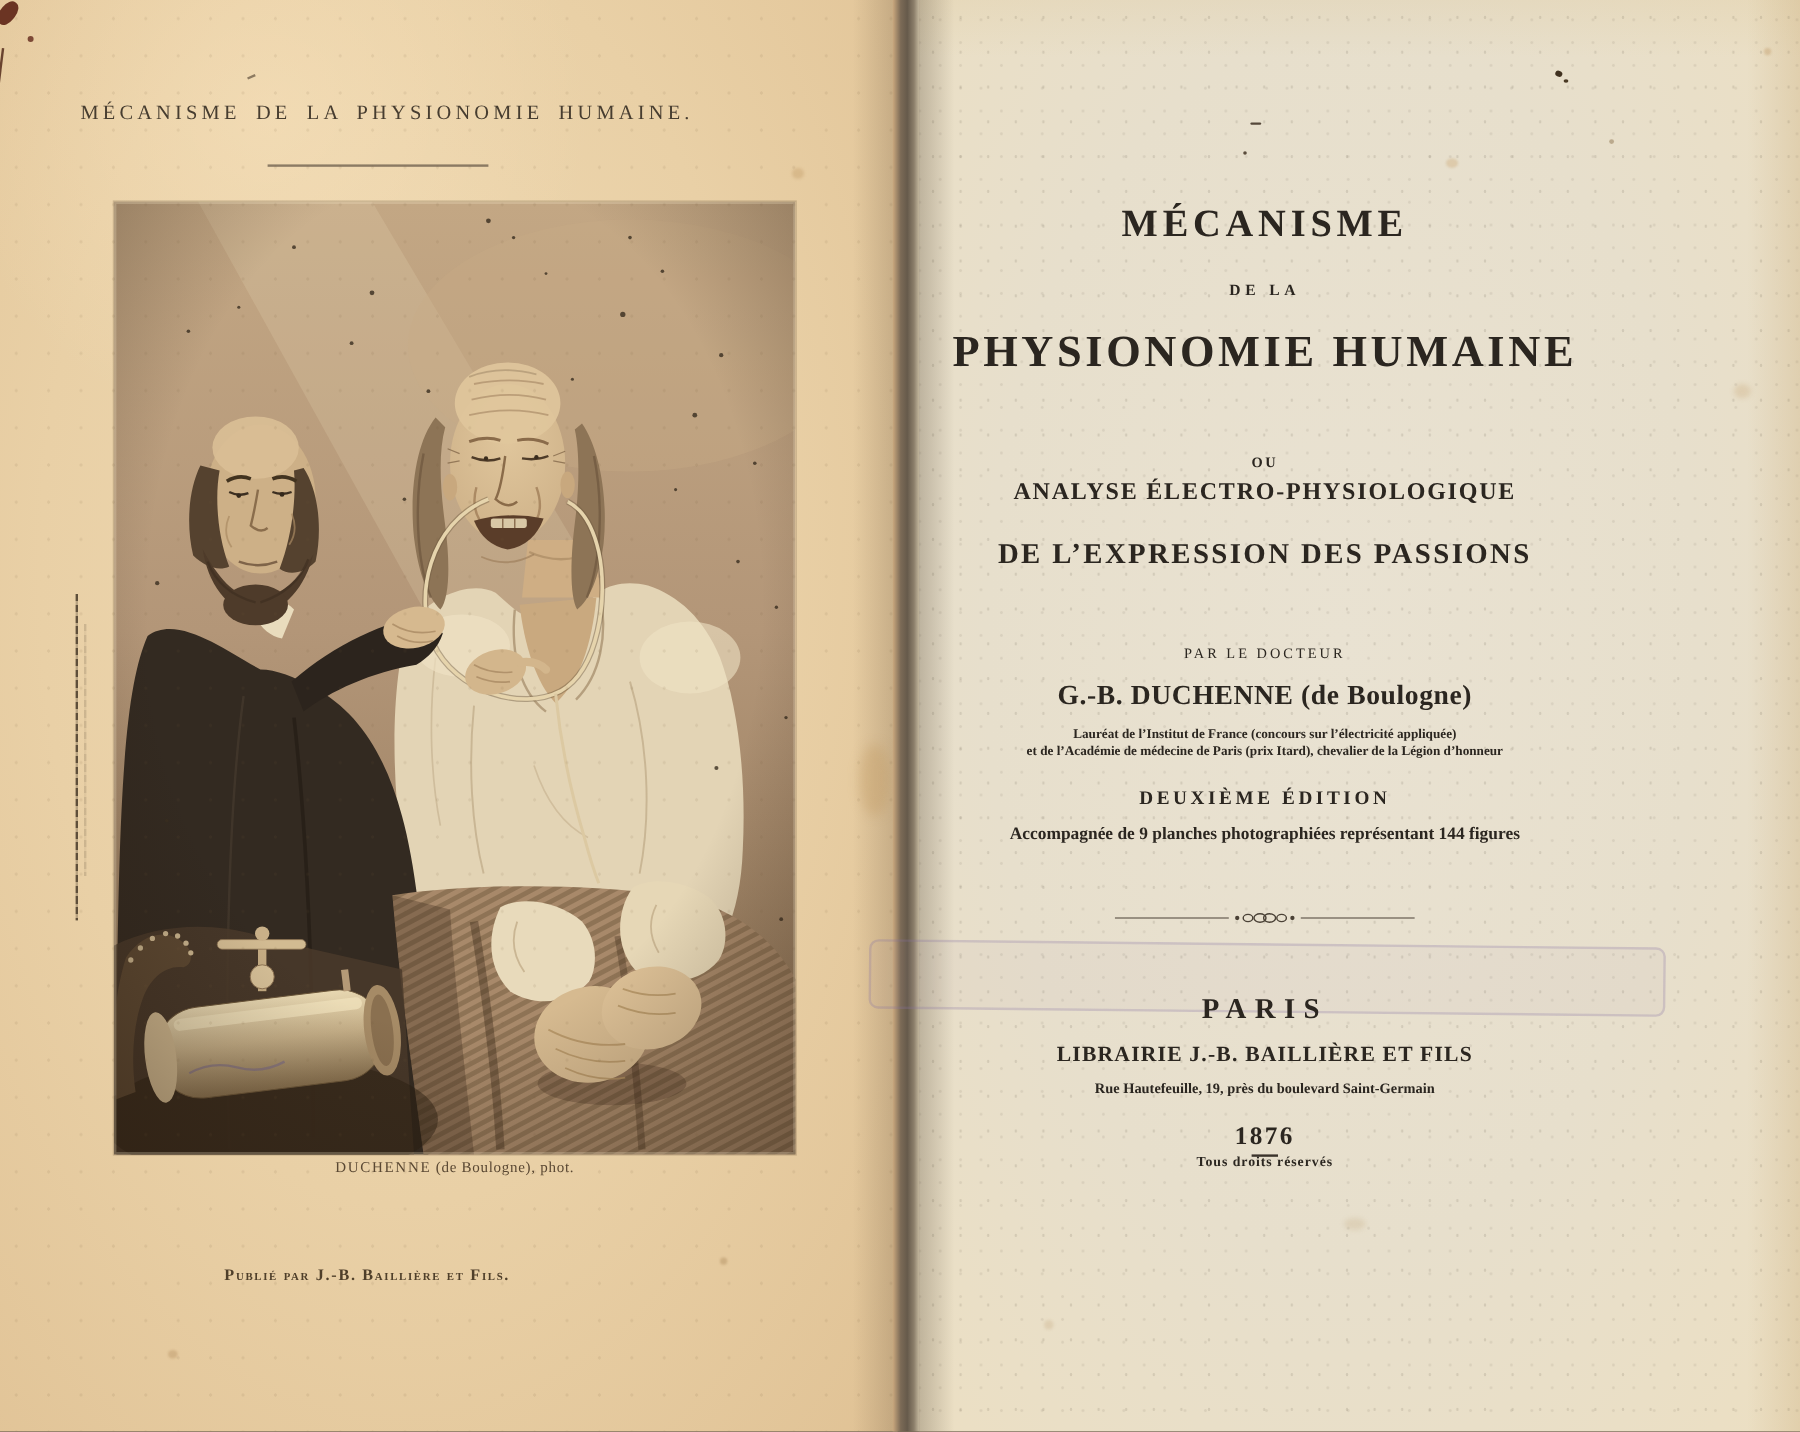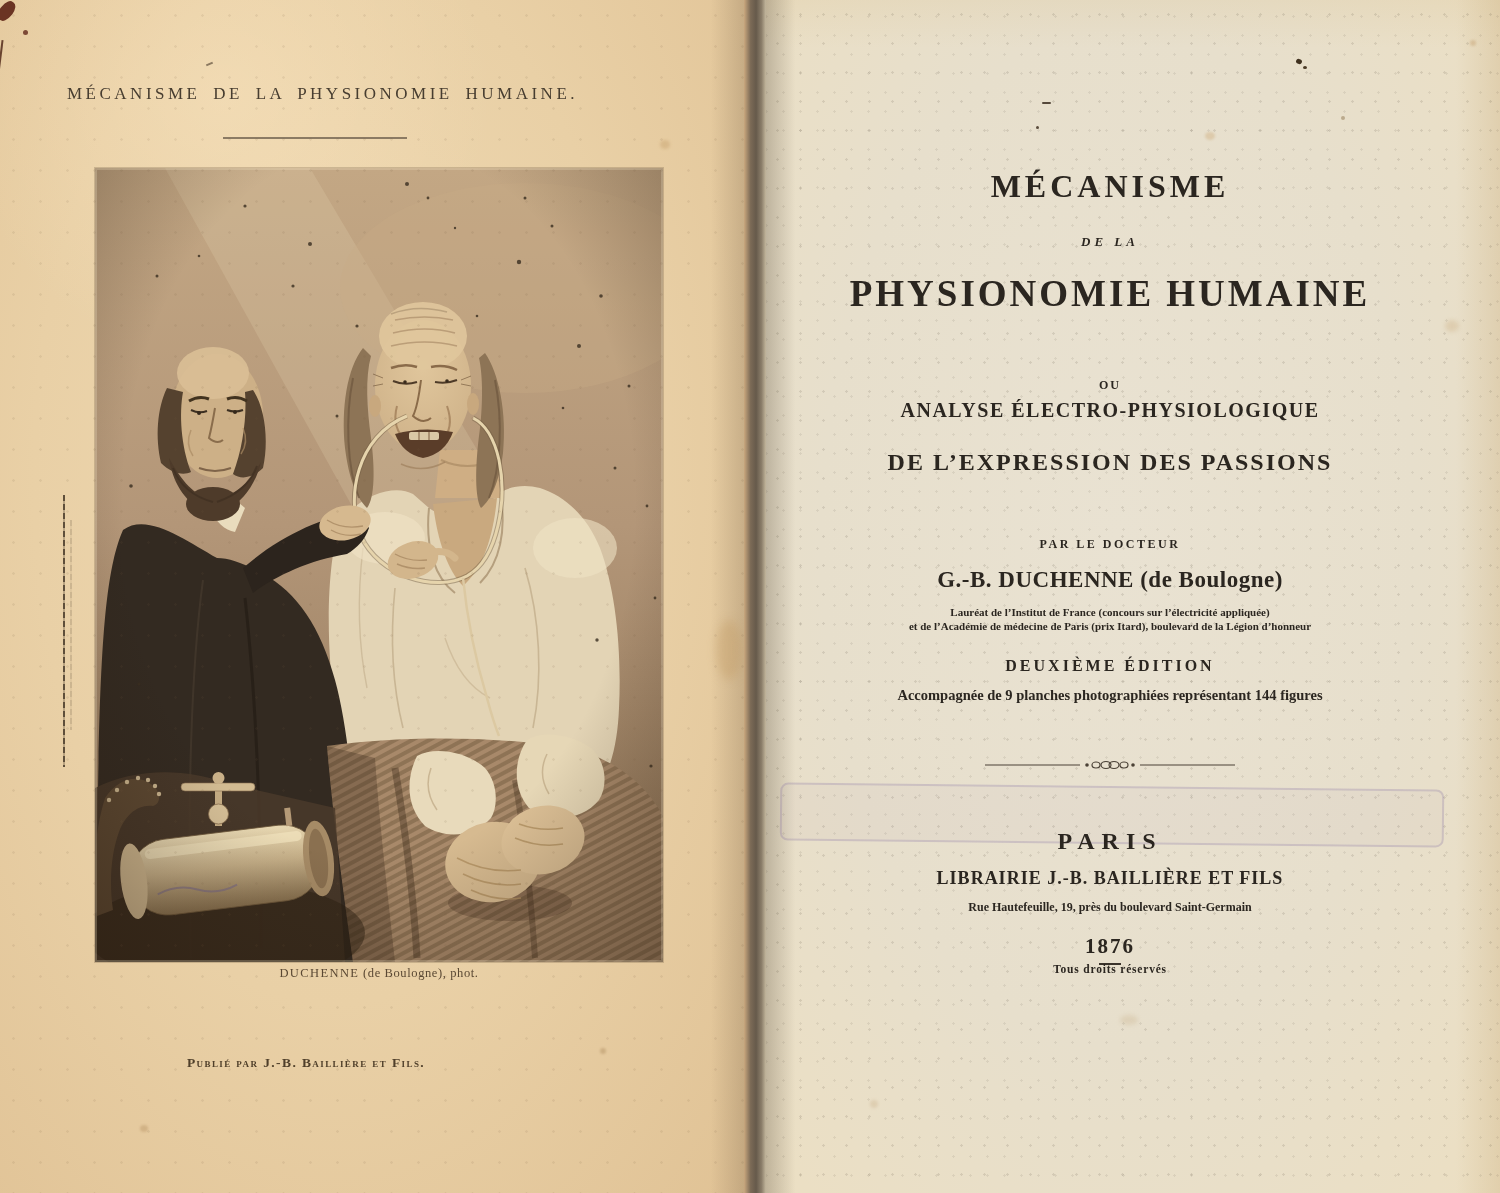--- a/index.html
+++ b/index.html
@@ -81,29 +81,29 @@
       radial-gradient(ellipse at 48% 45%, #e9e2d2 0%, #e7dfcc 55%, #ecdfc2 100%);
   }
   .right-page::after{ 
     content:"";position:absolute;inset:0;
     background-image:
       radial-gradient(rgba(70,60,45,.13) 1px, transparent 1.3px),
       radial-gradient(rgba(70,60,45,.09) 1px, transparent 1.2px);
     background-size:23px 29px,17px 19px;
     background-position:0 0,9px 7px;pointer-events:none;
   }
-  .rp-inner{position:absolute;left:780px;top:0;width:660px;height:1132px;}
+  .rp-inner{position:absolute;left:724px;top:0;width:660px;height:1132px;}
   .rp-inner > div{position:absolute;left:0;width:100%;text-align:center;color:#2b2620;}
   .rp-title1{top:168px;font-size:32px;font-weight:bold;letter-spacing:4px;}
-  .rp-title2{top:234px;font-size:13px;font-weight:bold;letter-spacing:4px;color:#342d25;font-style:italic;}
+  .rp-title2{top:234px;font-size:13px;font-weight:bold;letter-spacing:4px;color:#342d25;}
   .rp-title3{top:272px;font-size:37px;font-weight:bold;letter-spacing:3px;}
   .rp-ou{top:361px;font-size:12px;font-weight:bold;letter-spacing:2px;color:#342d25;margin-top:17px;}
   .rp-sub1{top:399px;font-size:20px;font-weight:bold;letter-spacing:1.5px;}
   .rp-sub2{top:449px;font-size:24px;font-weight:bold;letter-spacing:2px;}
-  .rp-byline{top:537px;font-size:12px;font-weight:bold;letter-spacing:2.5px;color:#3a332b;}
+  .rp-byline{top:537px;font-size:12px;font-weight:normal;letter-spacing:2.5px;color:#3a332b;}
   .rp-author{top:567px;font-size:23px;font-weight:bold;letter-spacing:.5px;}
   .rp-cred1{top:606px;font-size:11px;font-weight:bold;color:#3e362c;}
   .rp-cred2{top:620px;font-size:11px;font-weight:bold;color:#3e362c;}
   .rp-edition{top:657px;font-size:16px;font-weight:bold;letter-spacing:3px;}
   .rp-note1{top:687px;font-size:14.5px;font-weight:bold;color:#332c24;}
   .rp-note2{top:705px;font-size:14.5px;font-weight:bold;color:#332c24;}
   .rp-ornament{top:758px;}
   .rp-city{top:828px;font-size:24px;font-weight:bold;letter-spacing:7px;}
   .rp-publisher{top:868px;font-size:18px;font-weight:600;letter-spacing:1px;}
   .rp-address{top:900px;font-size:12px;font-weight:bold;color:#3a332b;}
@@ -375,21 +375,21 @@
 <div class="rp-inner">
   <div class="rp-title1">MÉCANISME</div>
   <div class="rp-title2">DE LA</div>
   <div class="rp-title3">PHYSIONOMIE HUMAINE</div>
   <div class="rp-ou">OU</div>
   <div class="rp-sub1">ANALYSE ÉLECTRO-PHYSIOLOGIQUE</div>
   <div class="rp-sub2">DE L’EXPRESSION DES PASSIONS</div>
   <div class="rp-byline">PAR LE DOCTEUR</div>
   <div class="rp-author">G.-B. DUCHENNE (de Boulogne)</div>
   <div class="rp-cred1">Lauréat de l’Institut de France (concours sur l’électricité appliquée)</div>
-  <div class="rp-cred2">et de l’Académie de médecine de Paris (prix Itard), boulevard de la Légion d’honneur</div>
+  <div class="rp-cred2">et de l’Académie de médecine de Paris (prix Itard), chevalier de la Légion d’honneur</div>
   <div class="rp-edition">DEUXIÈME ÉDITION</div>
   <div class="rp-note1">Accompagnée de 9 planches photographiées représentant 144 figures</div>
 
   <div class="rp-ornament">
     <svg width="250" height="14" viewBox="0 0 250 14">
       <line x1="0" y1="7" x2="95" y2="7" stroke="#4a4136" stroke-width="1"></line>
       <line x1="155" y1="7" x2="250" y2="7" stroke="#4a4136" stroke-width="1"></line>
       <circle cx="102" cy="7" r="1.8" fill="#4a4136"></circle>
       <ellipse cx="111" cy="7" rx="4" ry="3" fill="none" stroke="#4a4136" stroke-width="1.2"></ellipse>
       <ellipse cx="121" cy="7" rx="5" ry="3.5" fill="none" stroke="#4a4136" stroke-width="1.2"></ellipse>

